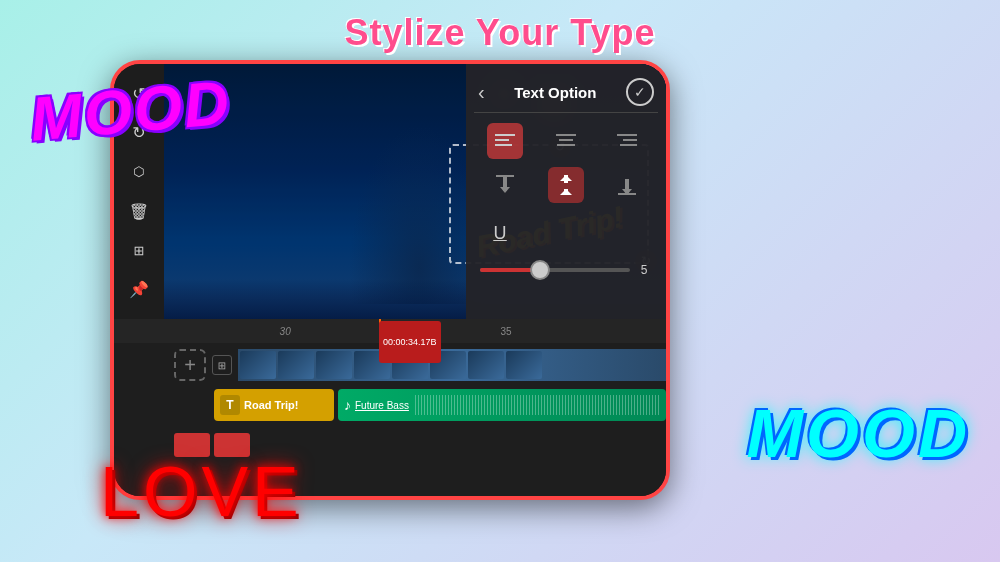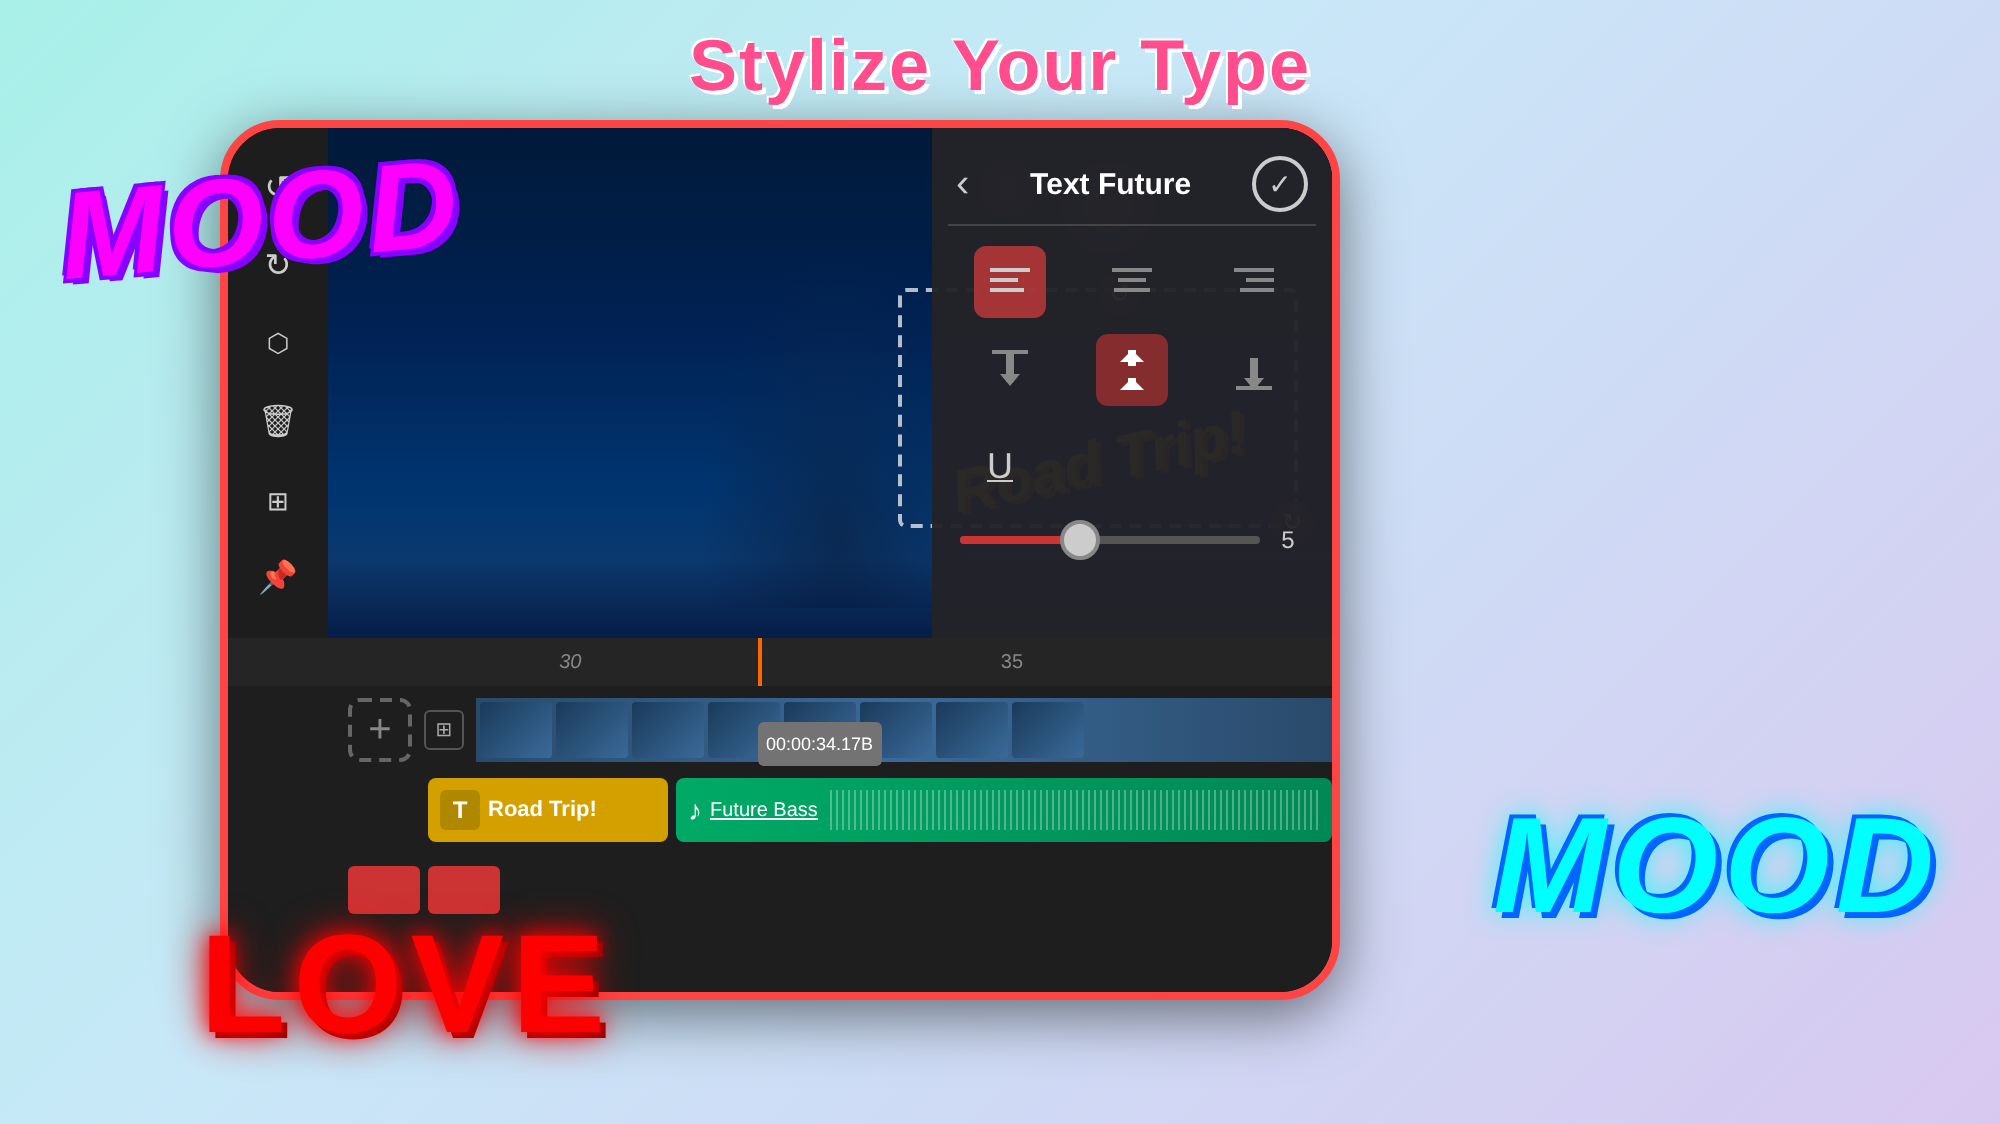--- a/index.html
+++ b/index.html
@@ -45,21 +45,21 @@
       transform: rotate(-5deg);
       letter-spacing: 2px;
     }
 
     
     .love-text {
       position: absolute;
       bottom: 30px;
       left: 100px;
       font-size: 70px;
-      font-weight: 700;
+      font-weight: 400;
       color: #ff0000;
       text-shadow:
         0 0 10px #ff0000,
         0 0 20px #ff0000,
         3px 3px 0 #880000;
       z-index: 10;
       letter-spacing: 4px;
     }
 
     
@@ -524,21 +524,21 @@
     <div class="tool-btn">↻</div>
     <div class="tool-btn" style="font-size:13px;">⬡</div>
     <div class="tool-btn">🗑</div>
     <div class="tool-btn" style="font-size:13px;">⊞</div>
     <div class="tool-btn">📌</div>
   </div>
 
   <div class="right-panel">
     <div class="right-panel-header">
       <div class="back-btn">‹</div>
-      <span class="panel-title">Text Future</span>
+      <span class="panel-title">Text Option</span>
       <div class="check-btn">✓</div>
     </div>
 
     <div class="align-row">
       <div class="align-btn active" title="align left">
         <svg width="20" height="16" viewBox="0 0 20 16">
             <rect x="0" y="1" width="20" height="2" fill="#ccc"></rect>
             <rect x="0" y="6" width="14" height="2" fill="#ccc"></rect>
             <rect x="0" y="11" width="17" height="2" fill="#ccc"></rect>
           </svg>
@@ -596,21 +596,21 @@
         <div class="slider-fill"></div>
         <div class="slider-thumb"></div>
       </div>
       <span class="slider-value">5</span>
     </div>
   </div>
 
   <div class="timeline-area">
 
     <div class="timeline-header">
-      <div style="position:absolute;left:48%;top:2px;background:#737373;color:white;font-size:9px;padding:6px 4px;border-radius:3px;white-space:nowrap;z-index:15;margin-top:40px;">00:00:34.17B</div>
+      <div style="position:absolute;left:48%;top:2px;background:#b91c1c;color:white;font-size:9px;padding:16px 4px;border-radius:3px;white-space:nowrap;z-index:15;">00:00:34.17B</div>
       <div class="time-marker" style="left:30%;font-style:italic;">30</div>
       <div class="time-marker" style="left:70%;">35</div>
 
       <div class="playhead"></div>
     </div>
 
     <div class="timeline-tracks">
 
       <div class="track-row">
         <div style="display:flex;align-items:center;gap:2px;margin-right:4px;">

